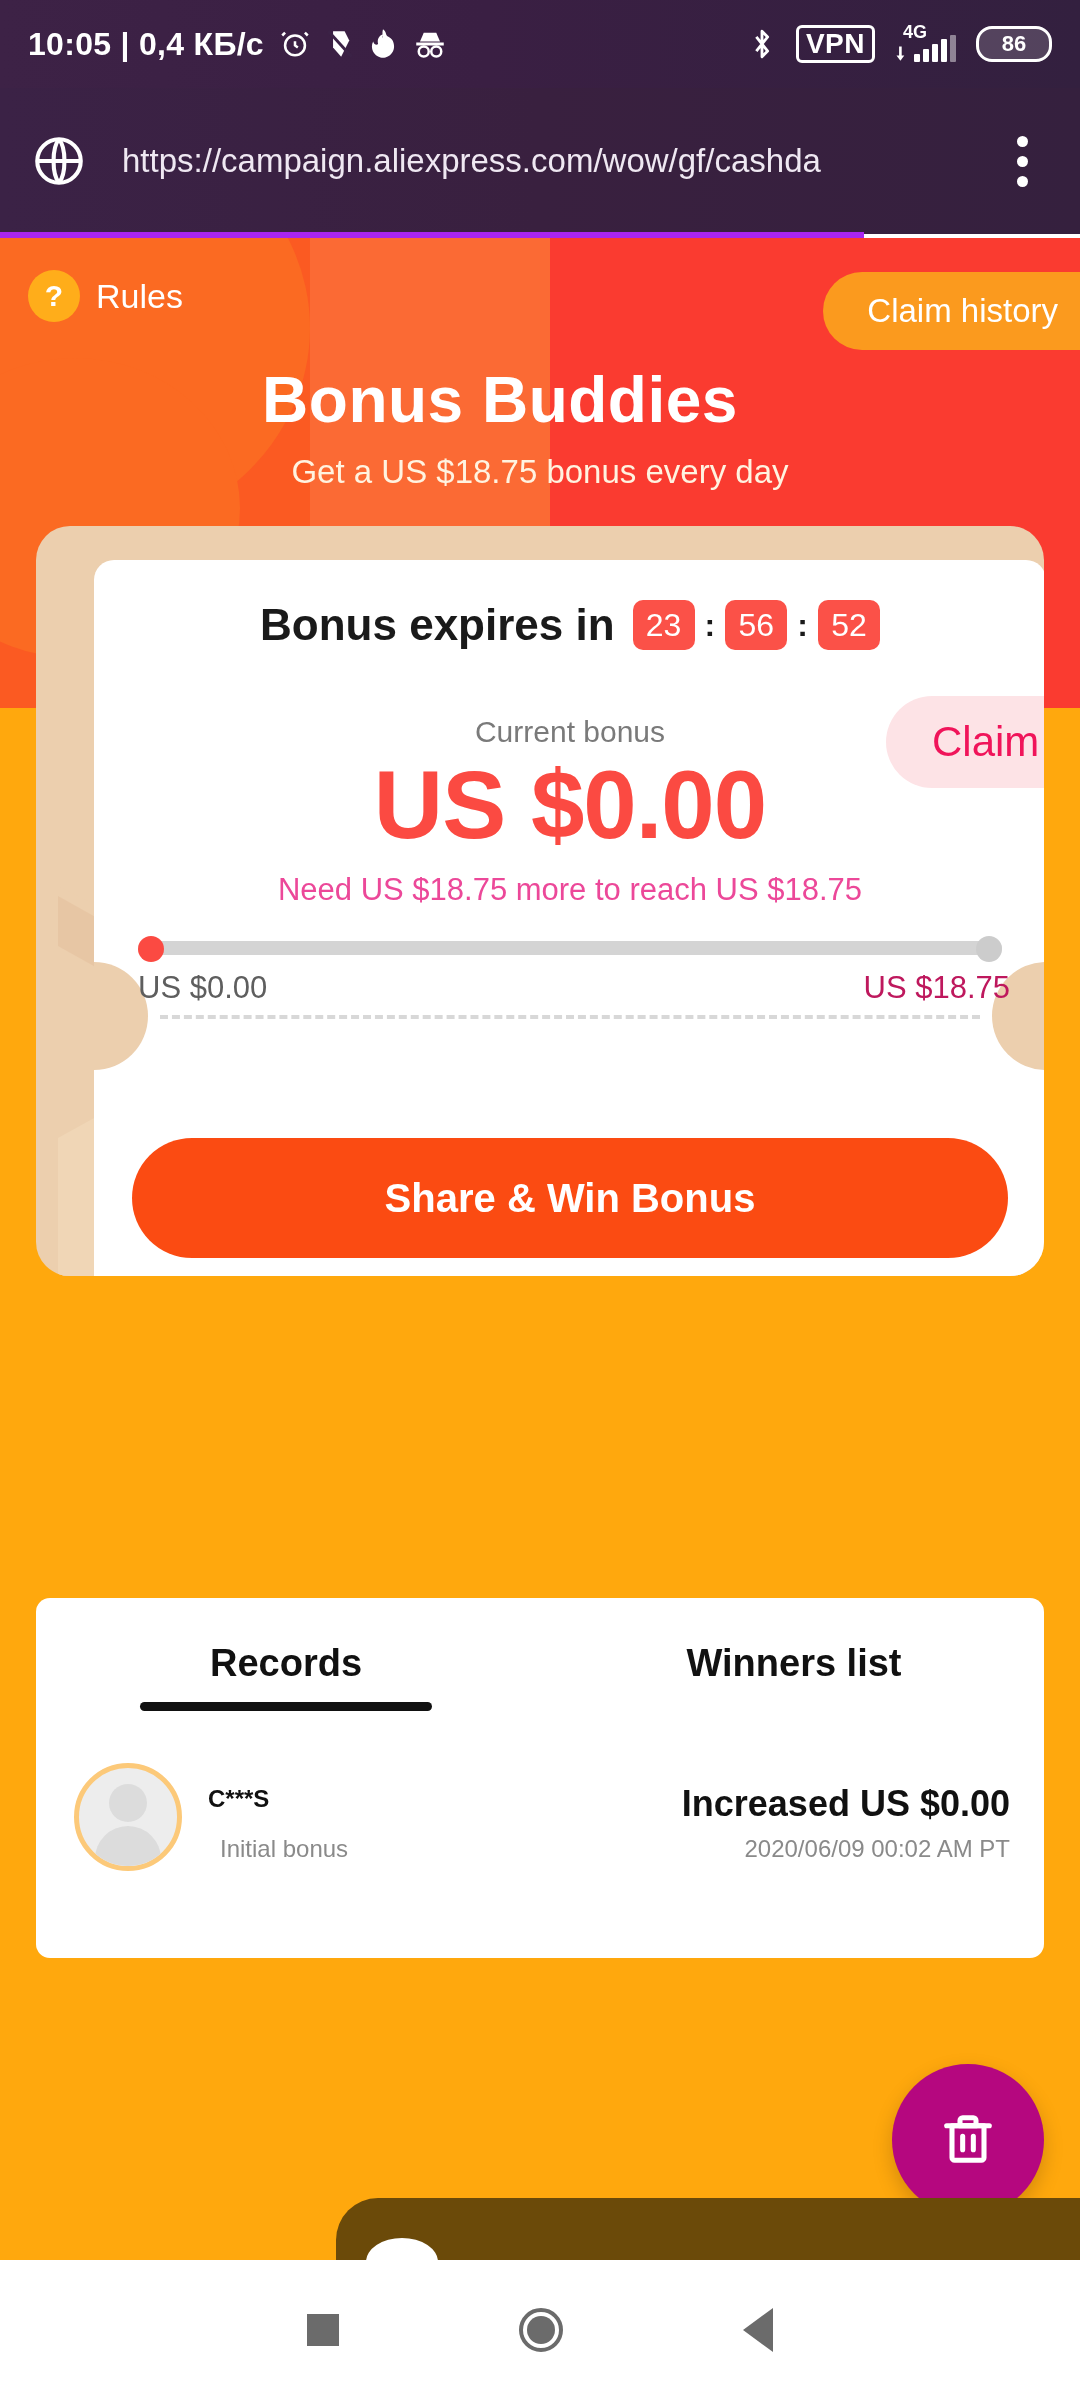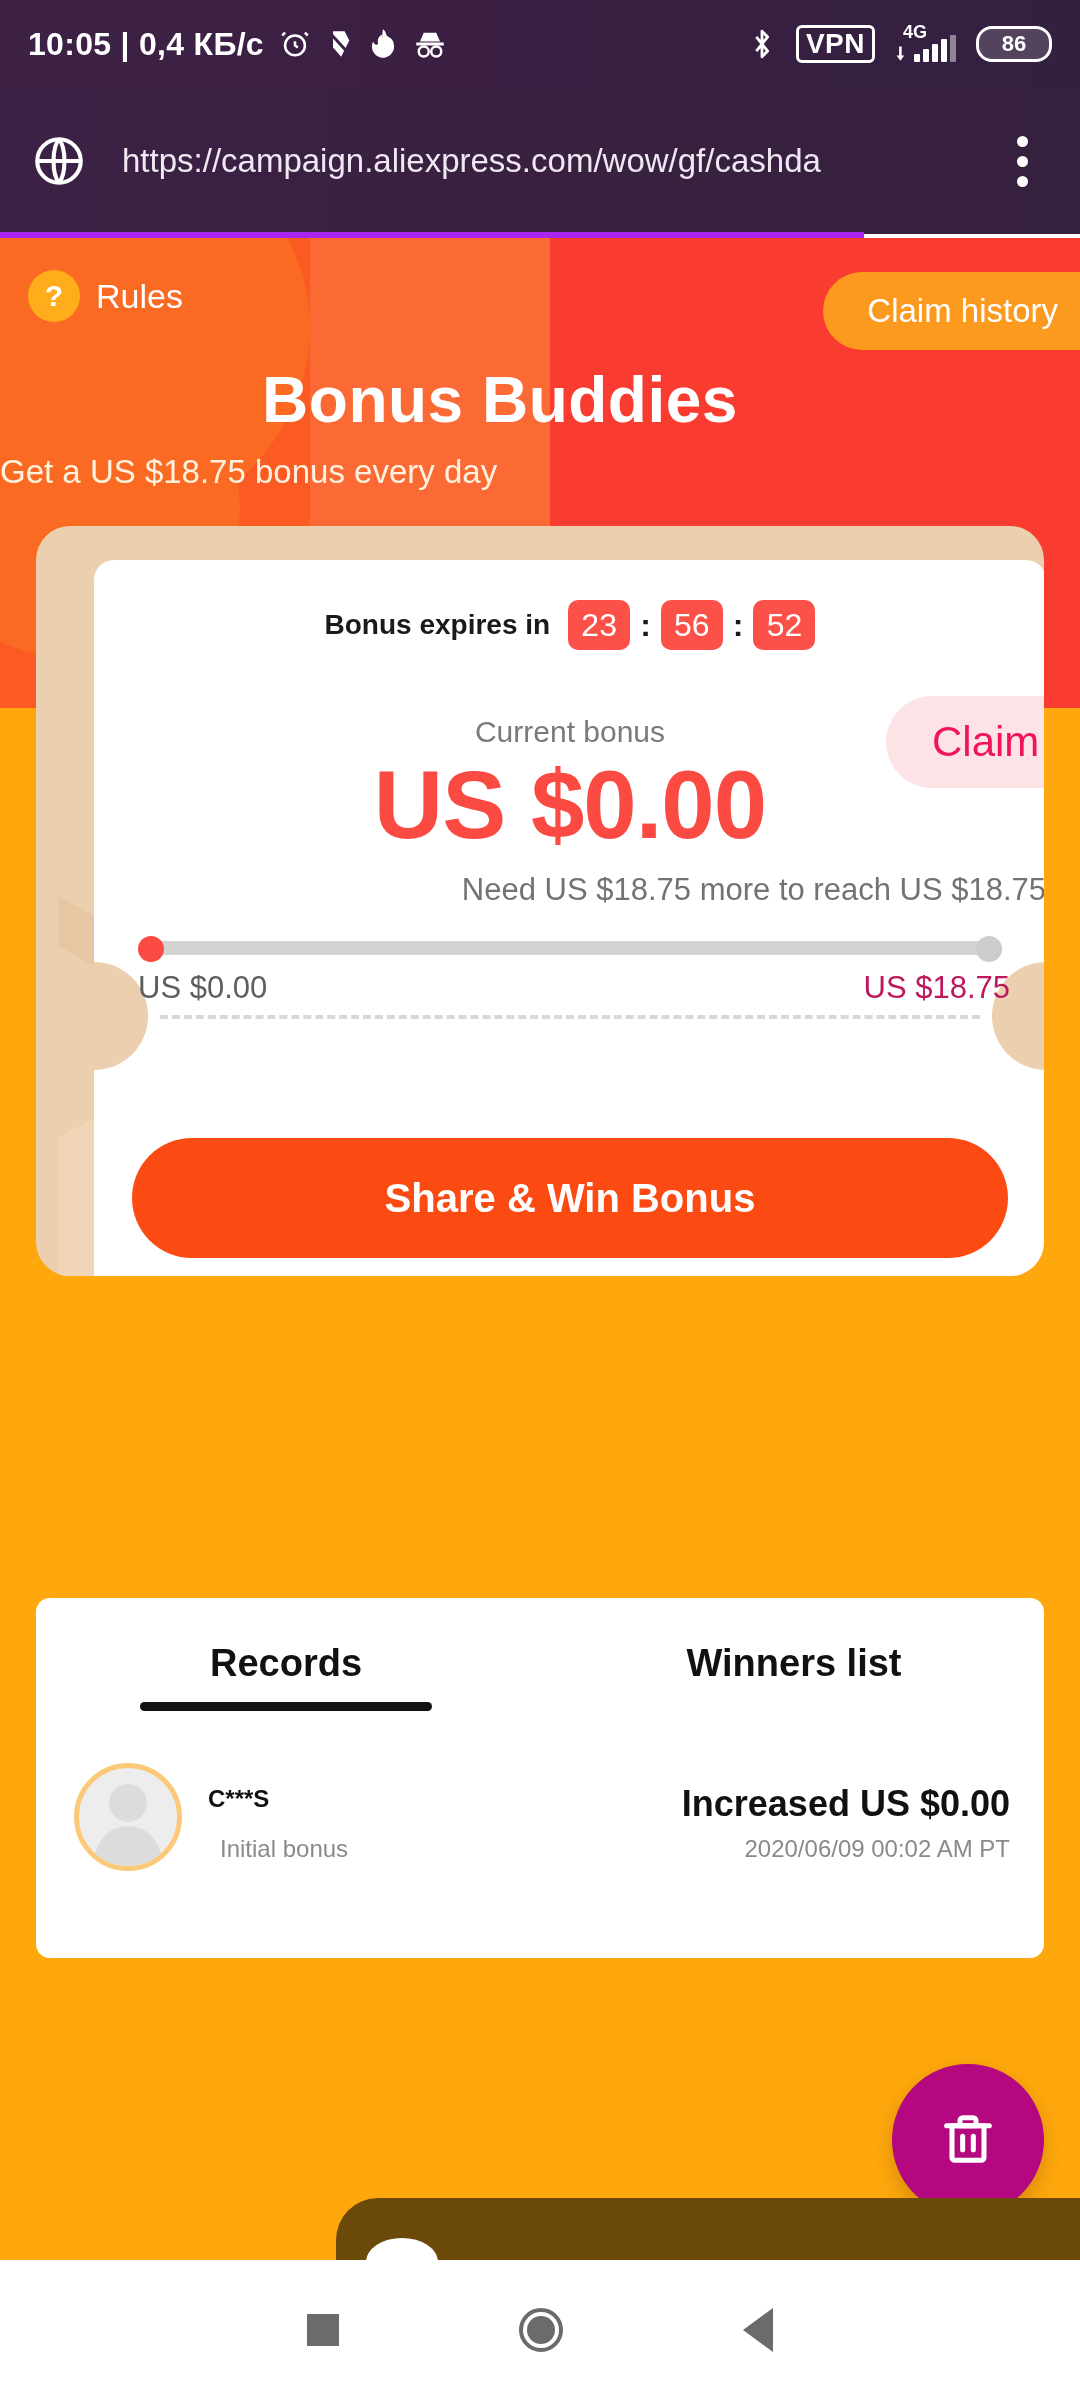--- a/index.html
+++ b/index.html
@@ -92,21 +92,21 @@
     background:#fb9a1e; color:#ffffff; font-size:33px;
     padding:20px 40px 20px 44px; border-radius:56px 0 0 56px;
     white-space:nowrap;
   }
 
   #hero-title{
     position:absolute; left:0; top:125px; width:1000px; text-align:center;
     color:#ffffff; font-size:64px; font-weight:700; letter-spacing:0.5px; z-index:4;
   }
   #hero-sub{
-    position:absolute; left:0; top:215px; width:1080px; 
+    position:absolute; left:0; top:215px; width:1080px; text-align:center;
     color:#fff3e0; font-size:33px; z-index:4;
   }
 
   
   #envelope{
     position:absolute; left:36px; top:288px; width:1008px; height:750px;
     background:#eccfae; border-radius:34px; overflow:hidden;
   }
   #env-inner{
     position:absolute; left:0; top:0; width:1008px; height:750px;
@@ -125,21 +125,21 @@
   .dashline{
     position:absolute; left:66px; right:66px; top:455px; height:0;
     border-top:4px dashed #d8d8d8;
   }
 
   
   #timer{
     position:absolute; left:0; top:40px; width:952px;
     display:flex; align-items:center; justify-content:center; gap:10px;
   }
-  #timer .t-label{ font-size:28px; font-weight:700; color:#1a1a1a; margin-right:8px; }
+  #timer .t-label{ font-size:44px; font-weight:700; color:#1a1a1a; margin-right:8px; }
   .t-cell{
     background:#fb5148; color:#ffffff; font-size:32px;
     border-radius:10px; min-width:62px; height:50px;
     display:flex; align-items:center; justify-content:center; padding:0 8px;
   }
   .t-colon{ color:#1a1a1a; font-size:32px; font-weight:700; }
 
   #cur-label{
     position:absolute; left:0; top:155px; width:952px; text-align:center;
     font-size:30px; color:#7a7a7a;
@@ -147,22 +147,22 @@
   #claim-btn{
     position:absolute; left:792px; top:136px;
     background:#fde3e6; color:#f0145a; font-size:42px;
     padding:22px 30px 22px 46px; border-radius:60px 0 0 60px; white-space:nowrap;
   }
   #bonus-amount{
     position:absolute; left:0; top:190px; width:952px; text-align:center;
     color:#fb4a42; font-size:96px; font-weight:700; letter-spacing:-1px;
   }
   #need-text{
-    position:absolute; left:0; top:312px; width:952px; text-align:right;
-    color:#737373; font-size:31px;
+    position:absolute; left:0; top:312px; width:952px; text-align:center;
+    color:#ec4899; font-size:31px;
   }
   #bar-wrap{ position:absolute; left:44px; top:376px; width:864px; height:22px; }
   #bar-track{
     position:absolute; left:0; top:5px; width:864px; height:14px;
     background:#d4d4d4; border-radius:7px;
   }
   #bar-dot-start{
     position:absolute; left:0; top:0; width:26px; height:26px; border-radius:50%;
     background:#fb4a42;
   }

